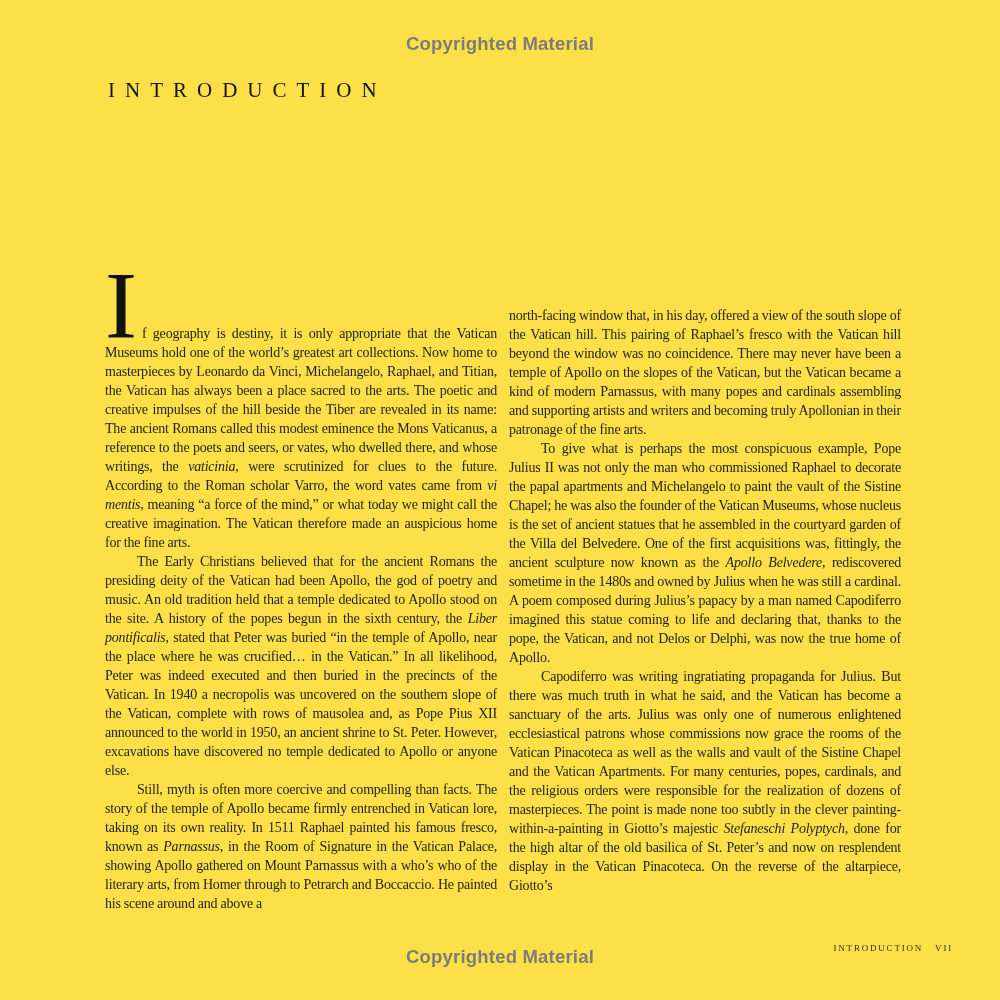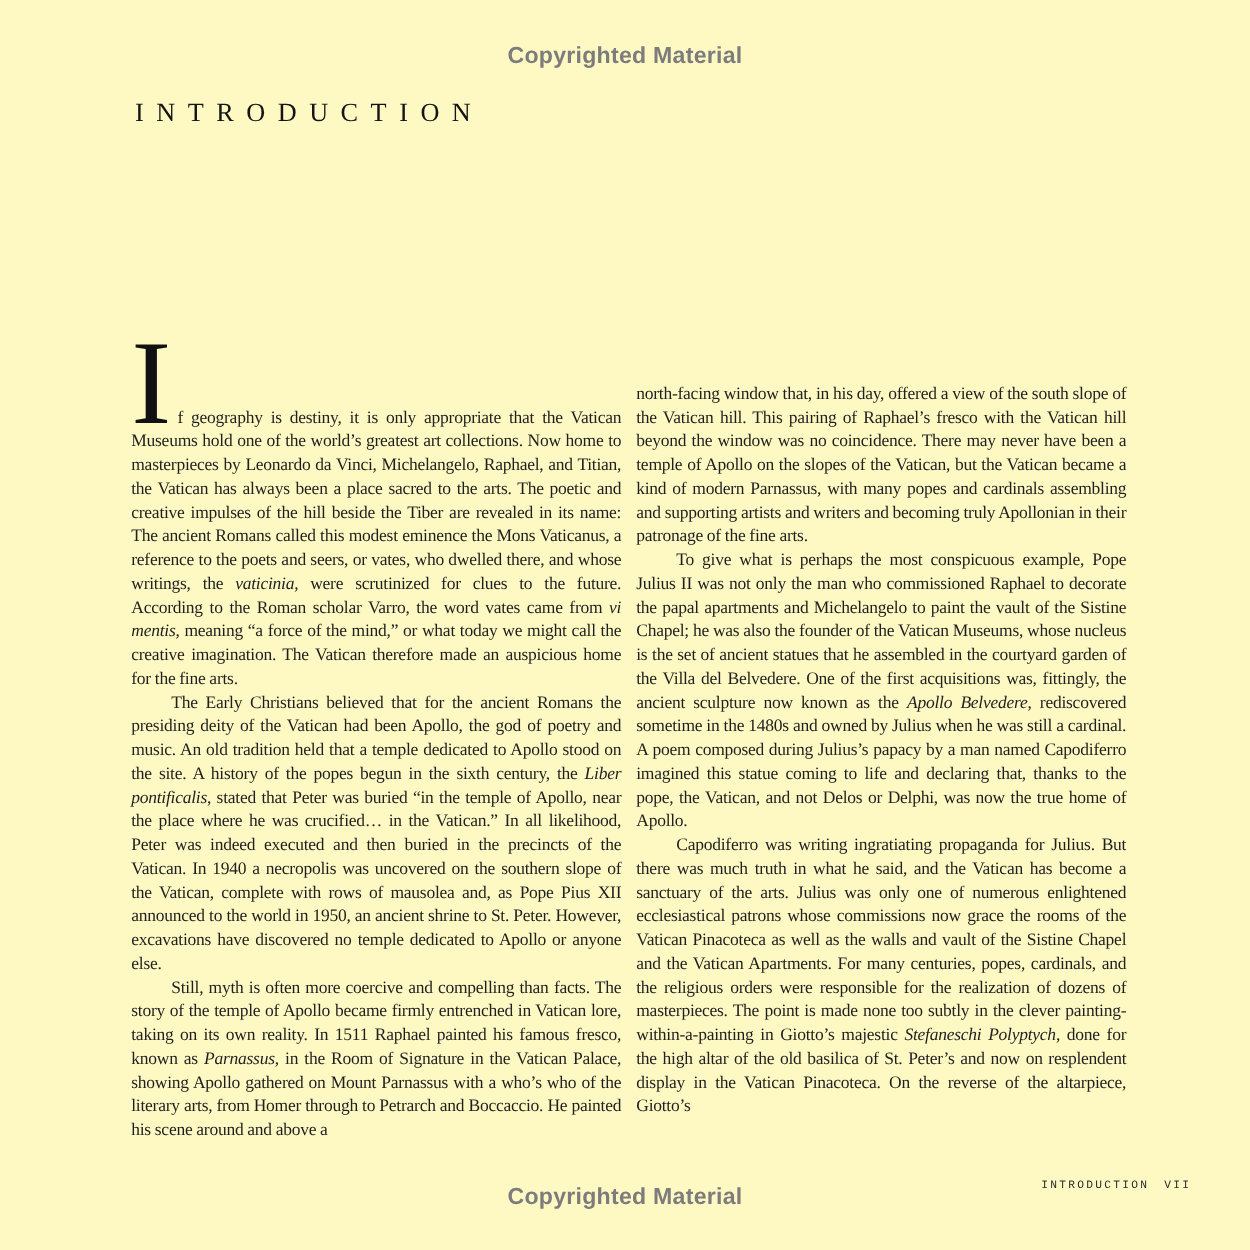--- a/index.html
+++ b/index.html
@@ -4,21 +4,21 @@
 <style>
   html, body { margin: 0; padding: 0; }
   body {
     width: 1000px; height: 1000px;
     background: #ffffff;
     font-family: "Liberation Serif", serif;
   }
   .page {
     position: absolute; left: 0; top: 0;
     width: 1000px; height: 1000px;
-    background: #fef9c3;
+    background: #fde047;
     overflow: hidden;
     color: #1f1f1f;
   }
   .watermark {
     position: absolute; left: 0; width: 100%;
     text-align: center;
     font-family: "Liberation Sans", sans-serif;
     font-weight: bold;
     font-size: 18.5px;
     color: #7c7c7c;
@@ -56,21 +56,21 @@
   .dropcap {
     font-size: 96px;
     line-height: 0;
     letter-spacing: 0;
     padding-right: 5px;
     color: #111111;
     font-family: "Liberation Serif", serif;
   }
   .footer {
     position: absolute; top: 943px; right: 47px;
-    font-family: Liberation Mono, monospace;
+    font-family: Liberation Serif, serif;
     font-size: 9px;
     letter-spacing: 1.8px;
     color: #2b2b2b;
     white-space: nowrap;
     padding-left: 12px;
   }
   .footer .pageno { margin-left: 12px; }
 </style>
 </head>
 <body>

